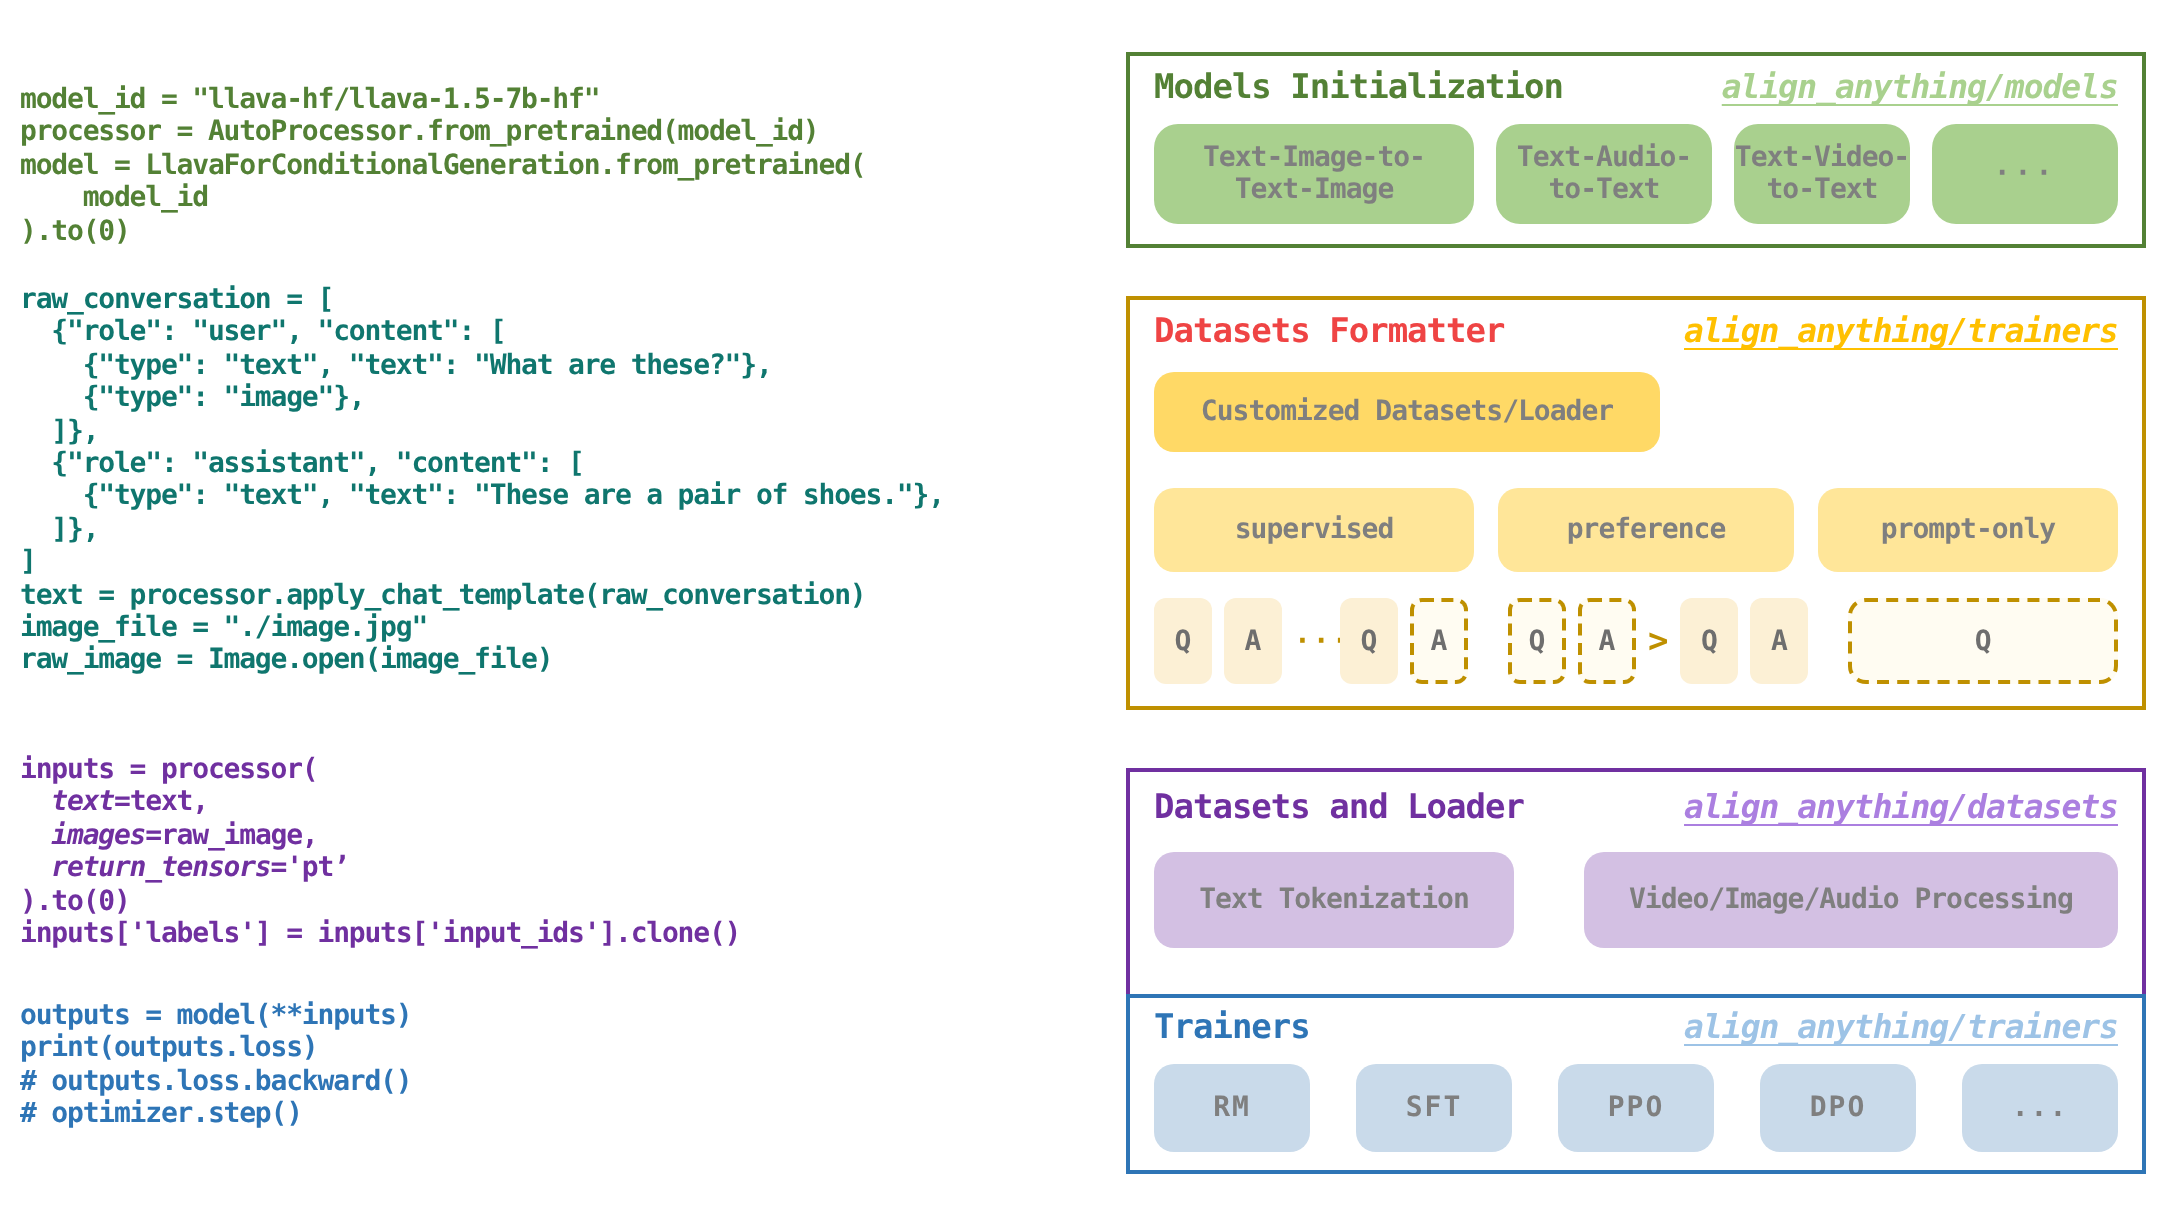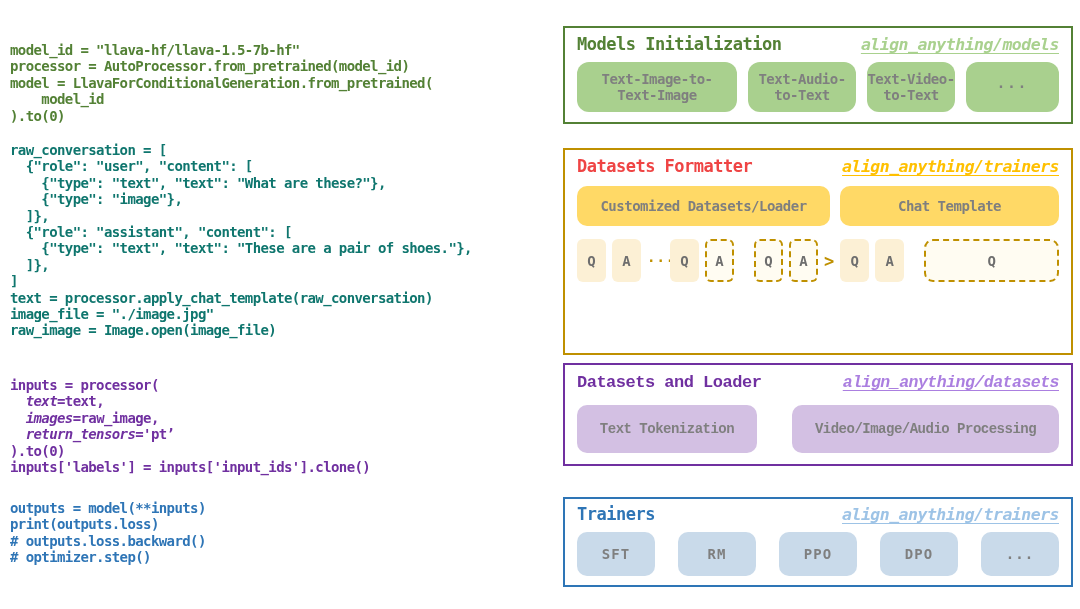--- a/index.html
+++ b/index.html
@@ -13,21 +13,21 @@
   .code-gold   { top:142px; color:#0f766e; }
   .code-purple { top:377px; color:#7030A0; }
   .code-blue   { top:500px; color:#2E75B6; }
   .code .ln { white-space:pre; }
   .code i { font-style:italic; }
 
   
   .box { position:absolute; left:563px; width:510px; border:2px solid; background:#ffffff; padding:6px 12px; }
   .box-models   { top:26px;  height:98px;  border-color:#538135; }
   .box-formatter{ top:148px; height:207px; border-color:#BF9000; }
-  .box-loader   { top:363px; height:103px; border-color:#7030A0; padding-top:8px;font-family:Liberation Mono, monospace; }
+  .box-loader   { top:384px; height:118px; border-color:#7030A0; padding-top:8px; }
   .box-trainers { top:497px; height:90px;  border-color:#2E75B6; padding-top:5px; }
 
   .box-head { display:flex; justify-content:space-between; align-items:baseline; height:20px; }
   .box-title { font-size:17px; letter-spacing:-0.5px; }
   .box-link  { font-size:16.5px; font-style:italic; text-decoration:underline; text-underline-offset:3px; letter-spacing:-0.5px; }
   .box-models   .box-title { color:#538135; }
   .box-models   .box-link  { color:#A9D18E; }
   .box-formatter .box-title{ color:#ef4444; }
   .box-formatter .box-link { color:#FFC000; }
   .box-loader   .box-title { color:#7030A0; }
@@ -113,21 +113,25 @@
     </div>
   </div>
 
   <div class="box box-formatter">
     <div class="box-head">
       <span class="box-title">Datasets Formatter</span>
       <span class="box-link">align_anything/trainers</span>
     </div>
     <div class="fmt-row1">
       <div class="pill p1">Customized Datasets/Loader</div>
-      <div class="pill p2">Chat Template</div>
+    </div>
+    <div class="fmt-row2">
+      <div class="pill p1">supervised</div>
+      <div class="pill p2">preference</div>
+      <div class="pill p3">prompt-only</div>
     </div>
     <div class="qa-row">
       <div class="qa">Q</div>
       <div class="qa">A</div>
       <div class="qa-dots">···</div>
       <div class="qa">Q</div>
       <div class="qa dashed">A</div>
       <div class="qa-gap"></div>
       <div class="qa dashed">Q</div>
       <div class="qa dashed">A</div>
@@ -149,21 +153,21 @@
       <div class="pill p2">Video/Image/Audio Processing</div>
     </div>
   </div>
 
   <div class="box box-trainers">
     <div class="box-head">
       <span class="box-title">Trainers</span>
       <span class="box-link">align_anything/trainers</span>
     </div>
     <div class="trainers-row">
+      <div class="pill">RM</div>
       <div class="pill">SFT</div>
-      <div class="pill">RM</div>
       <div class="pill">PPO</div>
       <div class="pill">DPO</div>
       <div class="pill">...</div>
     </div>
   </div>
 
 </div>
 
 </body></html>

